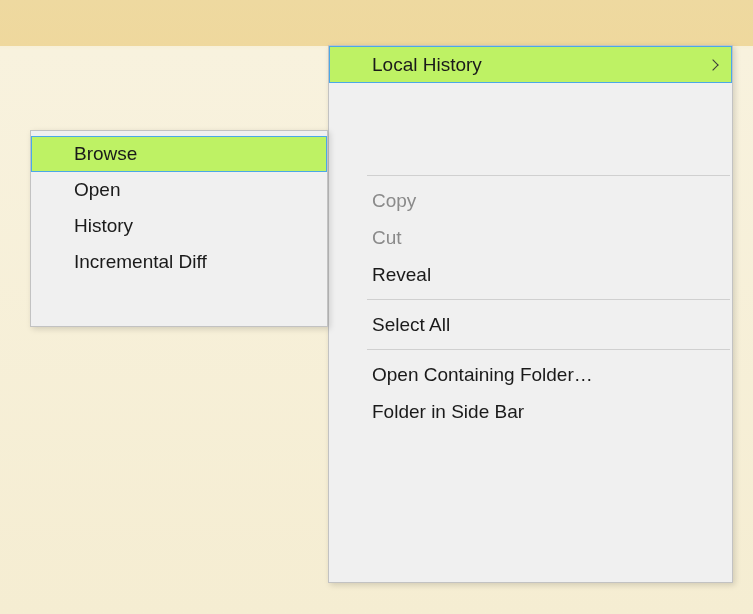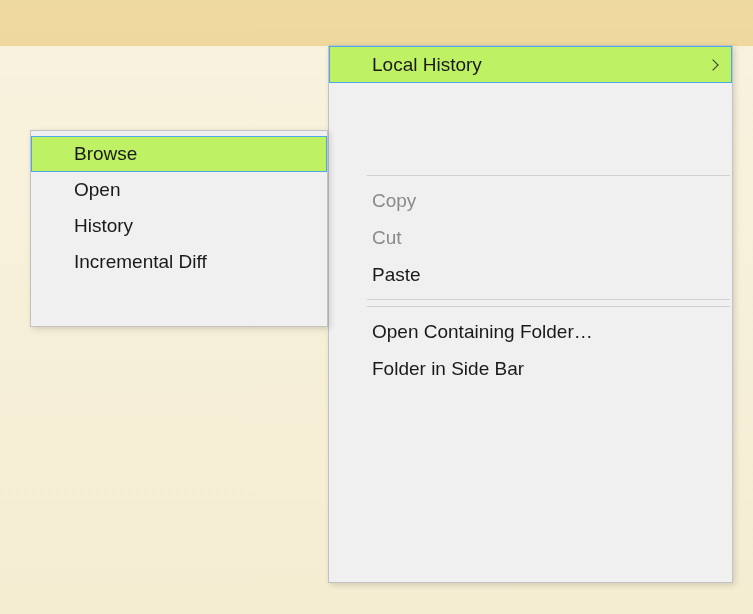--- a/index.html
+++ b/index.html
@@ -100,25 +100,28 @@
 
   <div class="separator"></div>
 
   <div class="menu-item disabled">
     <span>Copy</span>
   </div>
   <div class="menu-item disabled">
     <span>Cut</span>
   </div>
   <div class="menu-item">
-    <span>Paste</span>
+    <span>Reveal</span>
   </div>
 
   <div class="separator"></div>
 
+  <div class="menu-item">
+    <span>Select All</span>
+  </div>
 
   <div class="separator"></div>
 
   <div class="menu-item">
     <span>Open Containing Folder…</span>
   </div>
   <div class="menu-item">
     <span>Folder in Side Bar</span>
   </div>
 </div>

